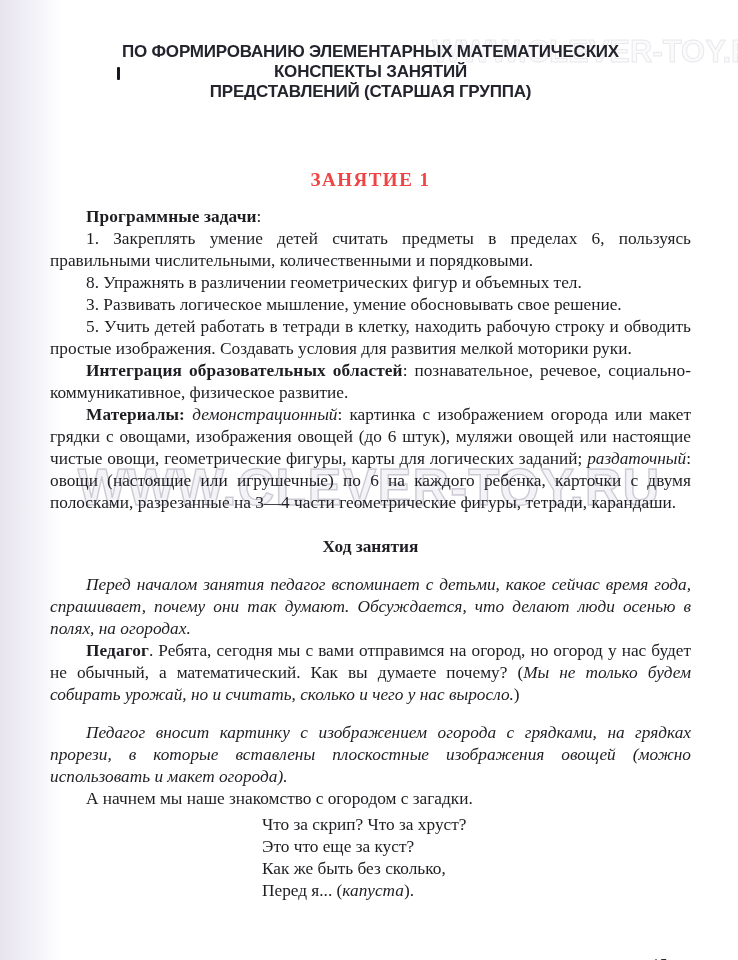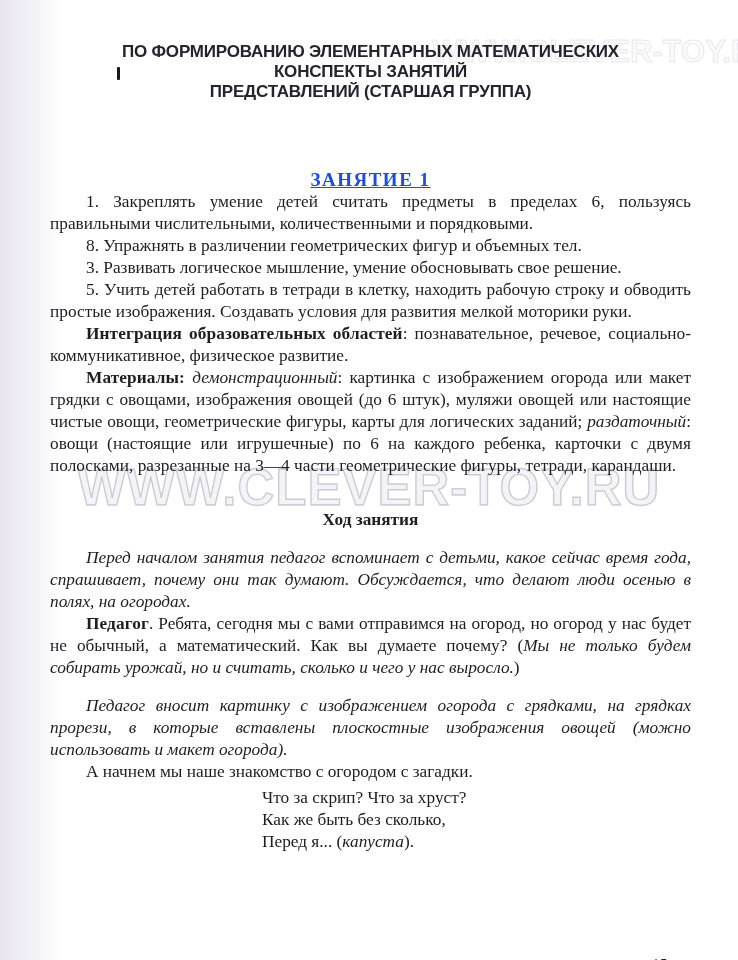--- a/index.html
+++ b/index.html
@@ -29,30 +29,30 @@
   .watermark.mid{left:-8px;top:458px;width:754px;text-align:center;font-size:51px;letter-spacing:1px;}
   .watermark.top{left:432px;top:34px;font-size:31px;opacity:.45;-webkit-text-stroke-width:1px;}
   .content{position:absolute;left:50px;top:42px;width:641px;z-index:2;}
   .main-title{
     text-align:center;
     font-family:"Liberation Sans", sans-serif;font-weight:bold;
     font-size:17px;line-height:20px;color:#24242f;letter-spacing:-0.2px;
   }
   .lesson-heading{
     text-align:center;font-weight:bold;font-size:19px;letter-spacing:1.5px;
-    margin-top:67px;color:#1d4ed8;line-height:22px;text-decoration:underline;
+    margin-top:67px;color:#ef4444;line-height:22px;
   }
   p{margin:0;font-size:17.3px;line-height:22px;text-align:justify;text-indent:36px;}
   .first-body{margin-top:15px;}
   b{letter-spacing:0.1px;}
   .bi{font-weight:normal;font-style:italic;}
   .it{font-style:italic;}
   p.italic-par{font-style:italic;margin-top:16px;}
   .flow-heading{
-    text-align:center;text-indent:0;font-weight:bold;margin-top:32px;margin-bottom:6px;
+    text-align:center;text-indent:0;font-weight:bold;margin-top:22px;margin-bottom:6px;
   }
   .poem{margin-top:4px;margin-left:212px;}
   .poem-line{font-size:17.3px;line-height:22px;}
   .page-number{
     position:absolute;left:652px;top:956px;z-index:2;
     font-size:15px;color:#2a2a30;letter-spacing:0.5px;
   }
 </style>
 </head>
 <body>
@@ -66,20 +66,21 @@
 <div class="content">
 
   <div class="main-title">
     <div>ПО ФОРМИРОВАНИЮ ЭЛЕМЕНТАРНЫХ МАТЕМАТИЧЕСКИХ</div>
     <div>КОНСПЕКТЫ ЗАНЯТИЙ</div>
     <div>ПРЕДСТАВЛЕНИЙ (СТАРШАЯ ГРУППА)</div>
   </div>
 
   <div class="lesson-heading">ЗАНЯТИЕ 1</div>
 
+  <p class="first-body"><b>Программные задачи</b><span>:</span></p>
 
   <p>1. Закреплять умение детей считать предметы в пределах 6, пользуясь правильными числительными, количественными и порядковыми.</p>
   <p>8. Упражнять в различении геометрических фигур и объемных тел.</p>
   <p>3. Развивать логическое мышление, умение обосновывать свое решение.</p>
   <p>5. Учить детей работать в тетради в клетку, находить рабочую строку и обводить простые изображения. Создавать условия для развития мелкой моторики руки.</p>
 
   <p><b>Интеграция образовательных областей</b><span>: познавательное, речевое, социально-коммуникативное, физическое развитие.</span></p>
 
   <p><b>Материалы: </b><span class="bi">демонстрационный</span><span>: картинка с изображением огорода или макет грядки с овощами, изображения овощей (до 6 штук), муляжи овощей или настоящие чистые овощи, геометрические фигуры, карты для логических заданий; </span><span class="bi">раздаточный</span><span>: овощи (настоящие или игрушечные) по 6 на каждого ребенка, карточки с двумя полосками, разрезанные на 3—4 части геометрические фигуры, тетради, карандаши.</span></p>
 
@@ -88,19 +89,20 @@
   <p class="italic-par">Перед началом занятия педагог вспоминает с детьми, какое сейчас время года, спрашивает, почему они так думают. Обсуждается, что делают люди осенью в полях, на огородах.</p>
 
   <p><b>Педагог</b><span>. Ребята, сегодня мы с вами отправимся на огород, но огород у нас будет не обычный, а математический. Как вы думаете почему? (</span><span class="it">Мы не только будем собирать урожай, но и считать, сколько и чего у нас выросло.</span><span>)</span></p>
 
   <p class="italic-par">Педагог вносит картинку с изображением огорода с грядками, на грядках прорези, в которые вставлены плоскостные изображения овощей (можно использовать и макет огорода).</p>
 
   <p>А начнем мы наше знакомство с огородом с загадки.</p>
 
   <div class="poem">
     <div class="poem-line">Что за скрип? Что за хруст?</div>
+    <div class="poem-line">Это что еще за куст?</div>
     <div class="poem-line">Как же быть без сколько,</div>
     <div class="poem-line"><span>Перед я... (</span><span class="it">капуста</span><span>).</span></div>
   </div>
 
 </div>
 
 <div class="page-number">15</div>
 
 </body></html>

